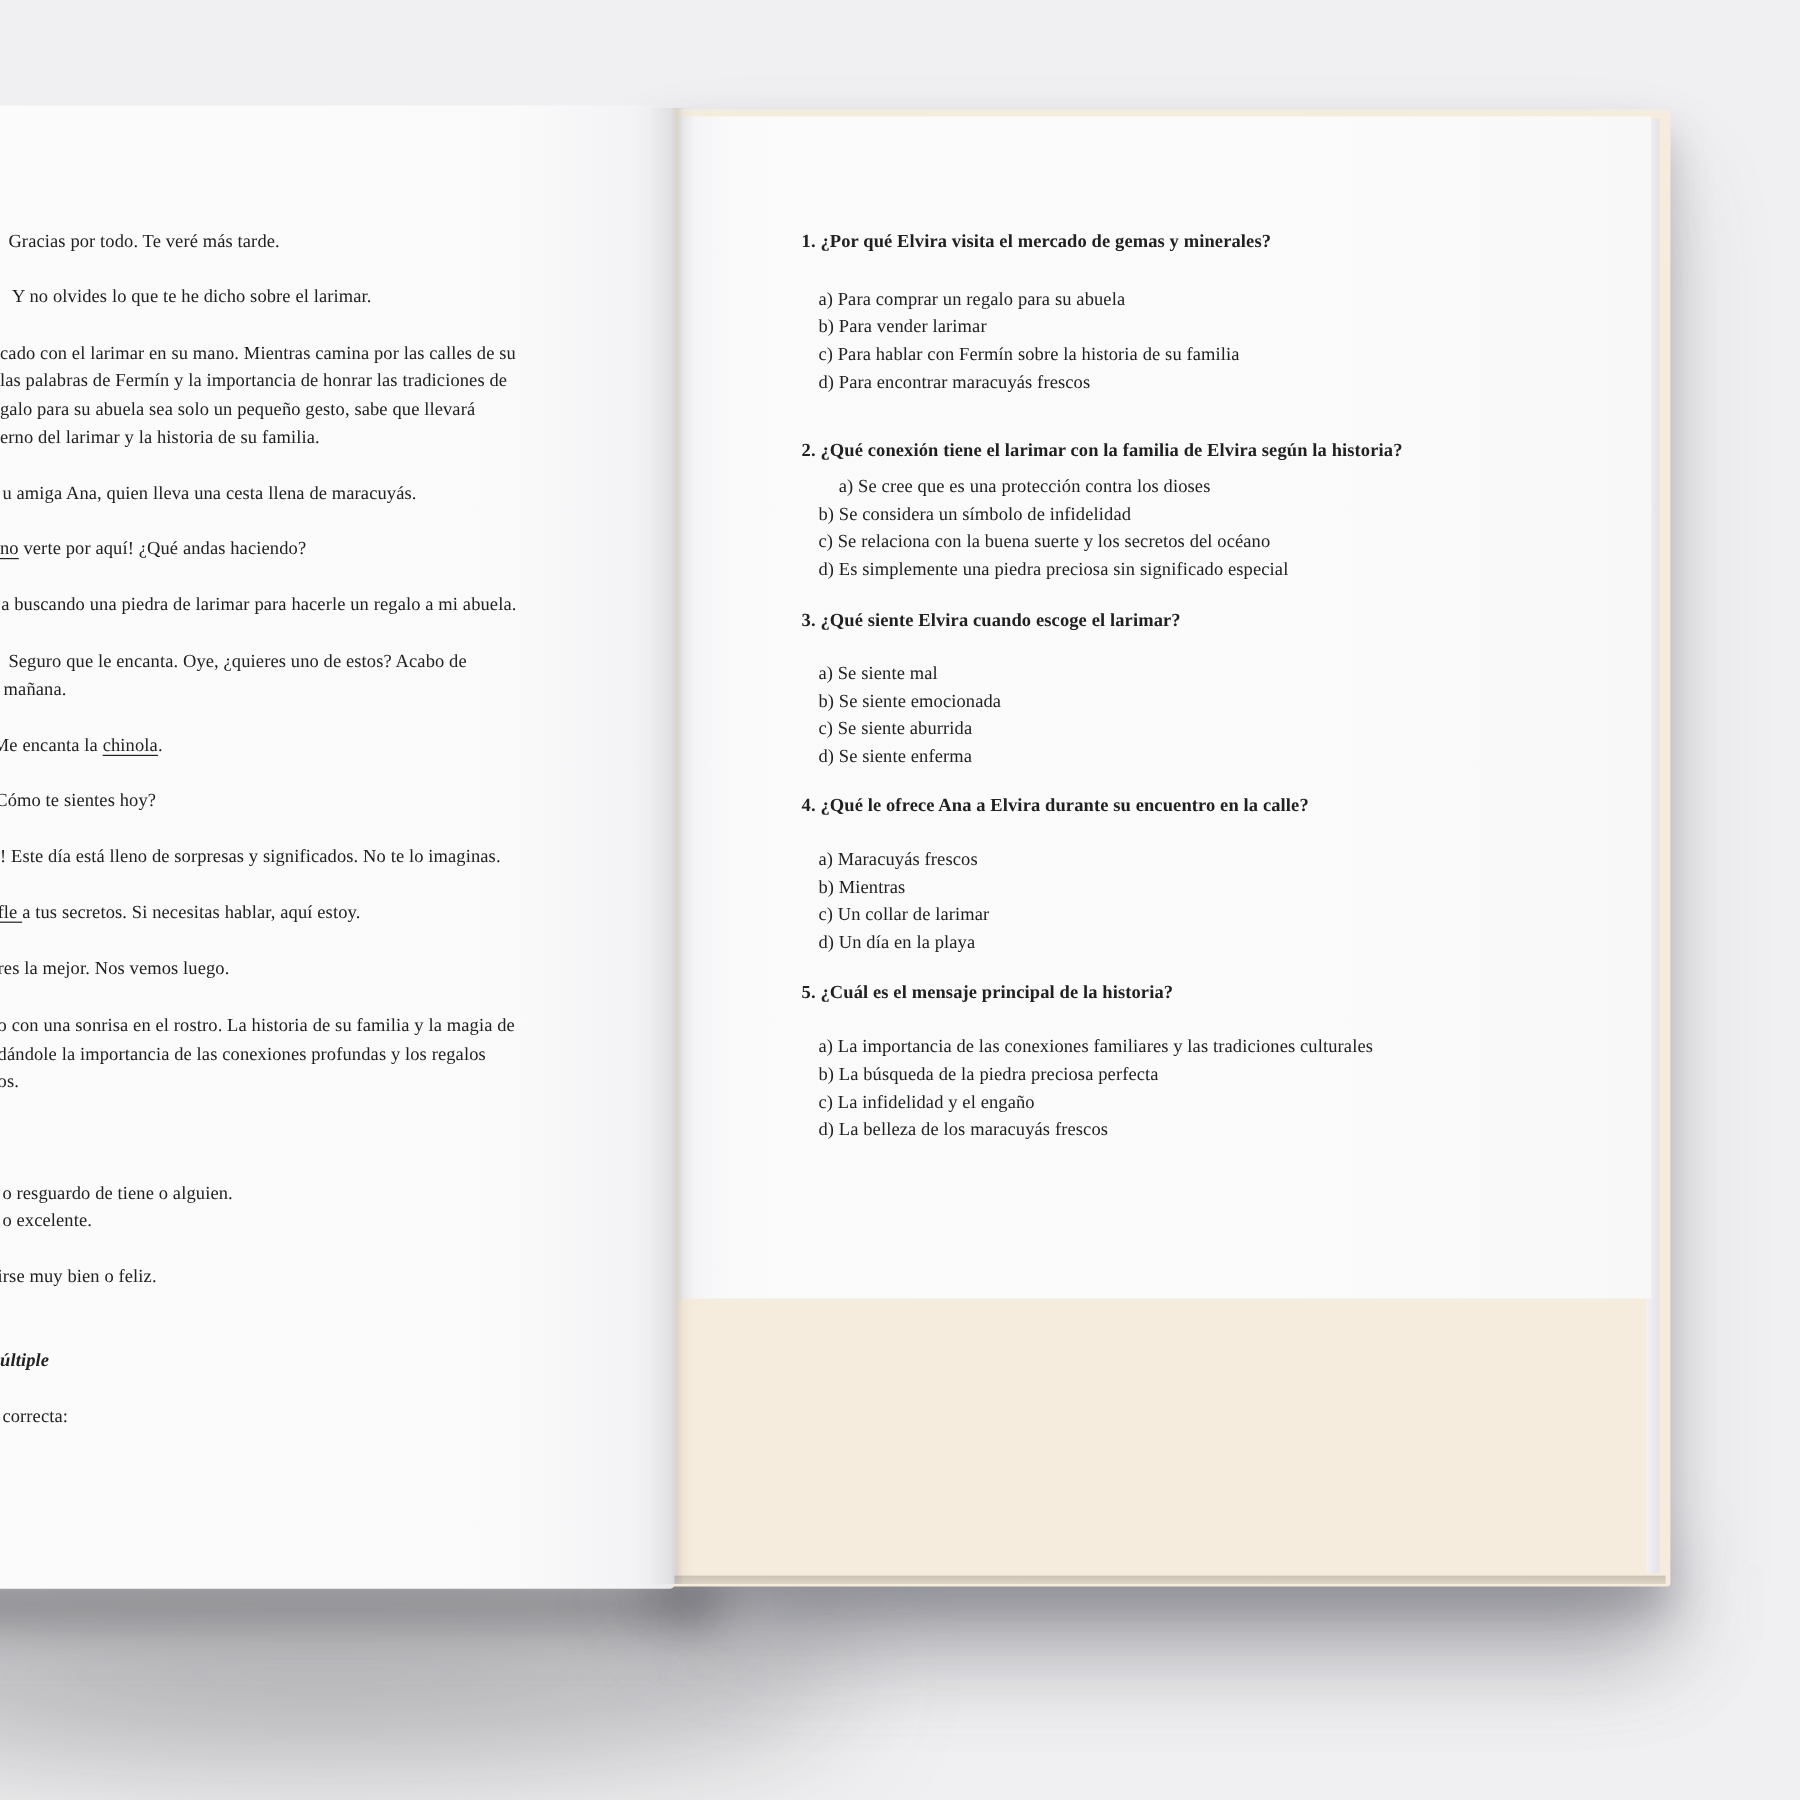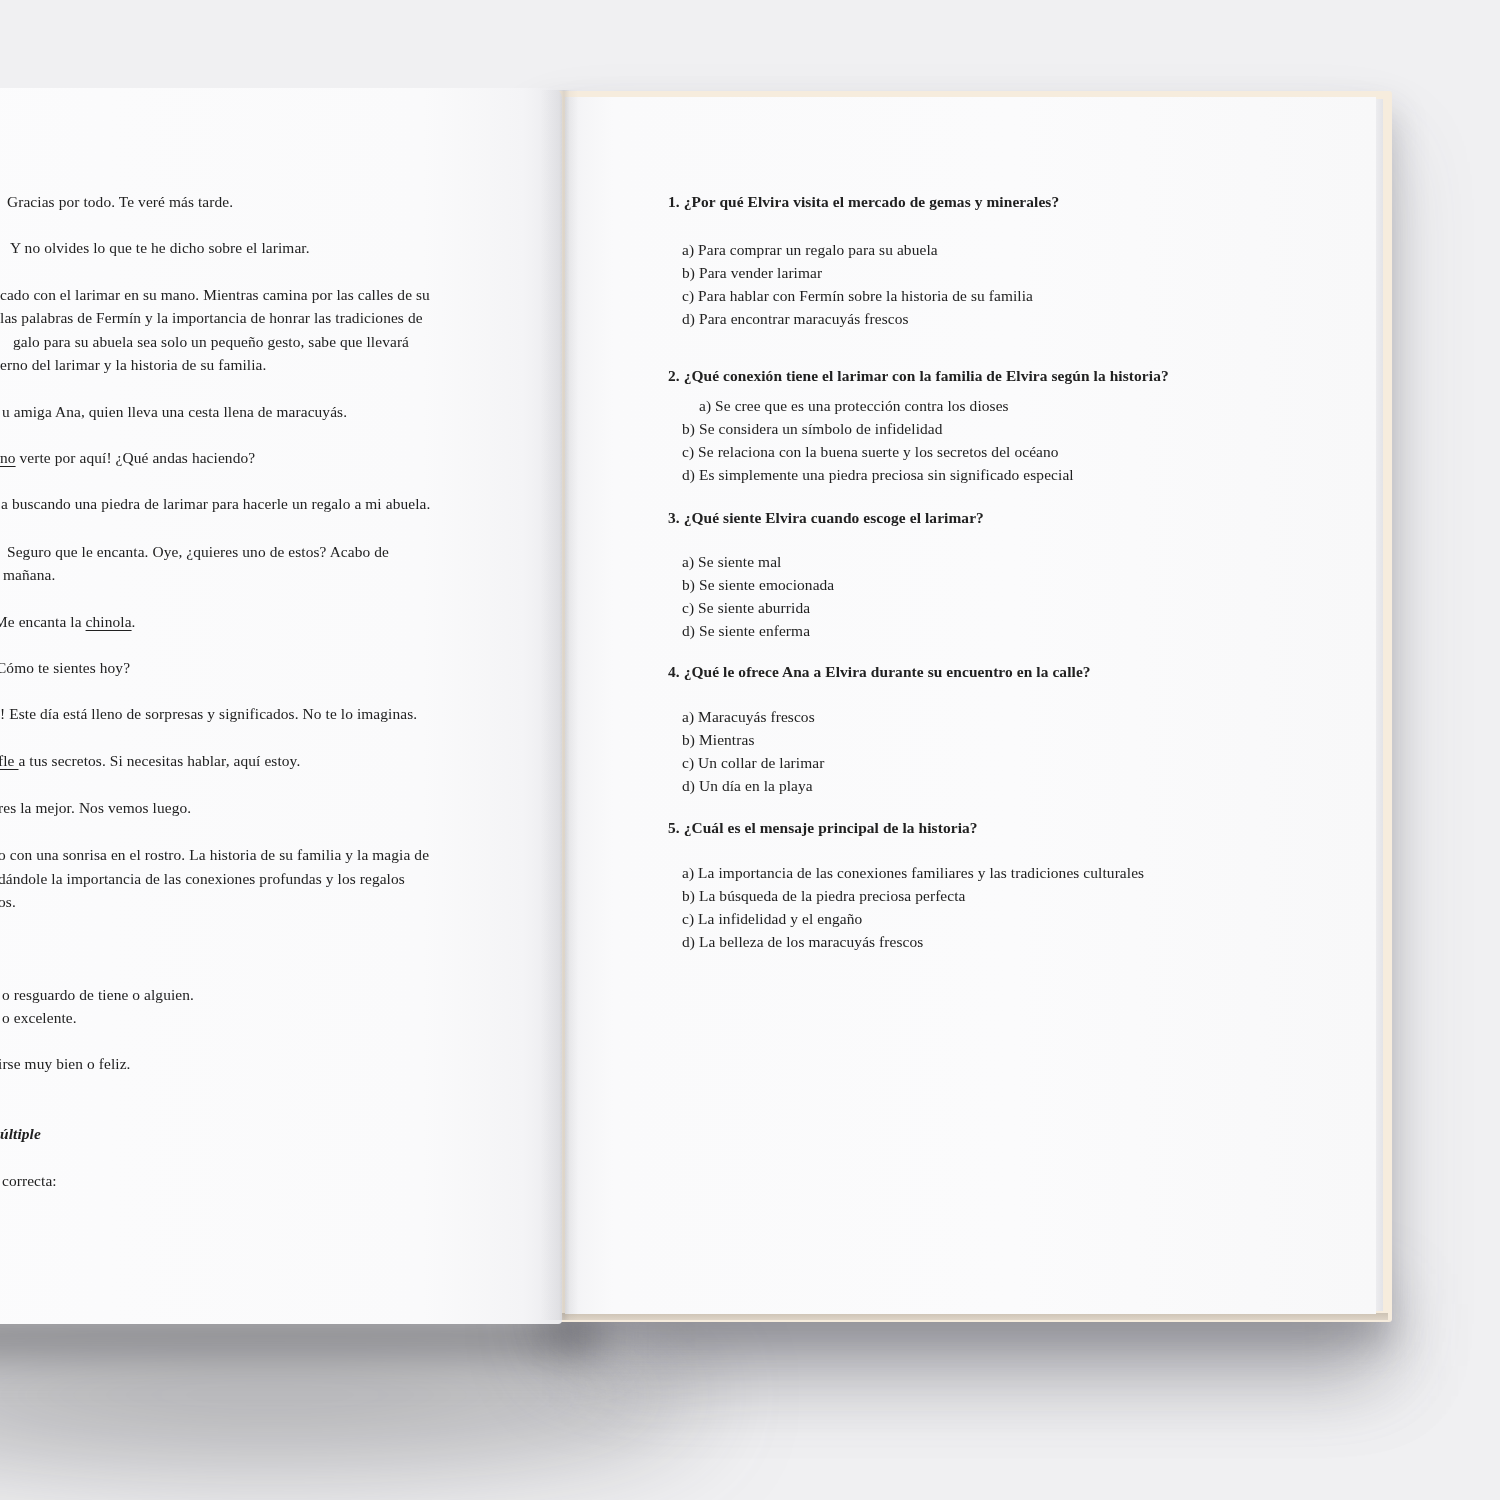--- a/index.html
+++ b/index.html
@@ -19,21 +19,21 @@
       box-shadow:0 22px 35px rgba(70,70,78,0.30), 0 55px 85px rgba(80,80,90,0.18);}
   .fore-edge{position:absolute;left:1372px;top:99px;width:11px;height:1212px;
       background:linear-gradient(to right,#f2f2f4,#e3e3e7);}
   .bottom-edge{position:absolute;left:552px;top:1313px;width:836px;height:7px;
       background:linear-gradient(to bottom,#cdc3b5,#ded4c7);}
   
   .page{position:absolute;}
   .left-page{left:-210px;top:88px;width:772px;height:1236px;
       background:linear-gradient(to right,#fcfcfd 0%,#fafafb 82%,#f4f4f6 95%,#e9e9ec 100%);
       border-radius:0 10px 4px 0;}
-  .right-page{left:565px;top:97px;width:811px;height:1217px;
+  .right-page{left:565px;top:97px;width:811px;height:985px;
       background:linear-gradient(to right,#ebebed 0px,#f5f5f7 16px,#fafafb 48px,#fbfbfc 55%,#f8f8f9 100%);}
   .gutter{position:absolute;left:540px;top:90px;width:38px;height:1230px;pointer-events:none;
       background:linear-gradient(to right,rgba(110,110,118,0) 0%,rgba(110,110,118,0.08) 50%,
                  rgba(85,85,92,0.16) 63%,rgba(110,110,118,0.05) 78%,rgba(110,110,118,0) 100%);}
   
   .line{position:absolute;white-space:nowrap;font-size:15.4px;line-height:1;
         color:#212121;letter-spacing:0.1px;}
   .line.bold{font-weight:bold;}
   .line.italic{font-style:italic;}
   .qline{font-weight:bold;}
@@ -50,21 +50,21 @@
   <div class="cover-back"></div>
   <div class="bottom-edge"></div>
   <div class="fore-edge"></div>
 
   <div class="page left-page">
     <div id="left-text">
         <div class="line" style="left: 217px; top: 106px;"><span>Gracias por todo. Te veré más tarde.</span></div>
         <div class="line" style="left: 220px; top: 152px;"><span>Y no olvides lo que te he dicho sobre el larimar.</span></div>
         <div class="line" style="left: 210px; top: 199px;"><span>cado con el larimar en su mano. Mientras camina por las calles de su</span></div>
         <div class="line" style="left: 210px; top: 222px;"><span>las palabras de Fermín y la importancia de honrar las tradiciones de</span></div>
-        <div class="line" style="left: 210px; top: 246px; margin-left: 13px;"><span>galo para su abuela sea solo un pequeño gesto, sabe que llevará</span></div>
+        <div class="line" style="left: 210px; top: 246px;"><span>galo para su abuela sea solo un pequeño gesto, sabe que llevará</span></div>
         <div class="line" style="left: 210px; top: 269px;"><span>erno del larimar y la historia de su familia.</span></div>
         <div class="line" style="left: 212px; top: 316px;"><span>u amiga Ana, quien lleva una cesta llena de maracuyás.</span></div>
         <div class="line" style="left: 210px; top: 362px;"><span class="u">no</span><span> verte por aquí! ¿Qué andas haciendo?</span></div>
         <div class="line" style="left: 211px; top: 408px;"><span>a buscando una piedra de larimar para hacerle un regalo a mi abuela.</span></div>
         <div class="line" style="left: 217px; top: 456px;"><span>Seguro que le encanta. Oye, ¿quieres uno de estos? Acabo de</span></div>
         <div class="line" style="left: 213px; top: 479px;"><span>mañana.</span></div>
         <div class="line" style="left: 204px; top: 526px;"><span>Me encanta la </span><span class="u">chinola</span><span>.</span></div>
         <div class="line" style="left: 206px; top: 572px;"><span>Cómo te sientes hoy?</span></div>
         <div class="line" style="left: 210px; top: 618px;"><span>! Este día está lleno de sorpresas y significados. No te lo imaginas.</span></div>
         <div class="line" style="left: 208px; top: 665px;"><span class="u">fle </span><span>a tus secretos. Si necesitas hablar, aquí estoy.</span></div>

